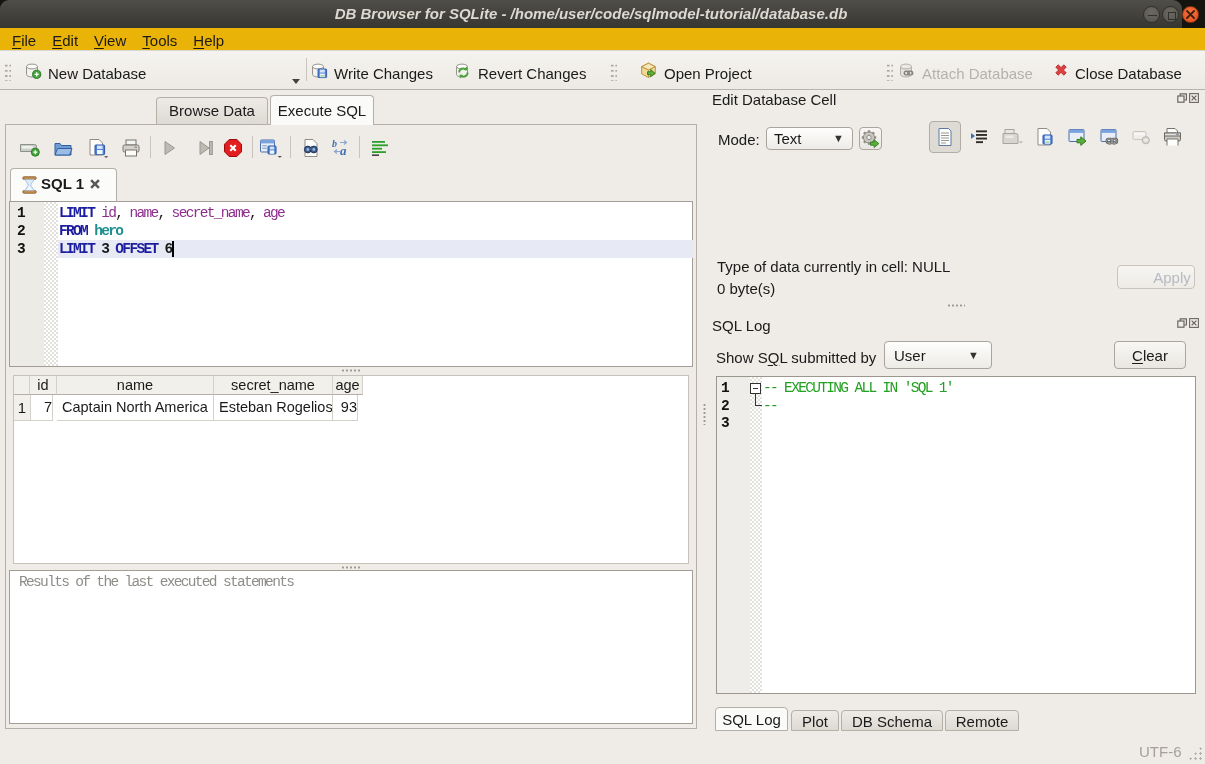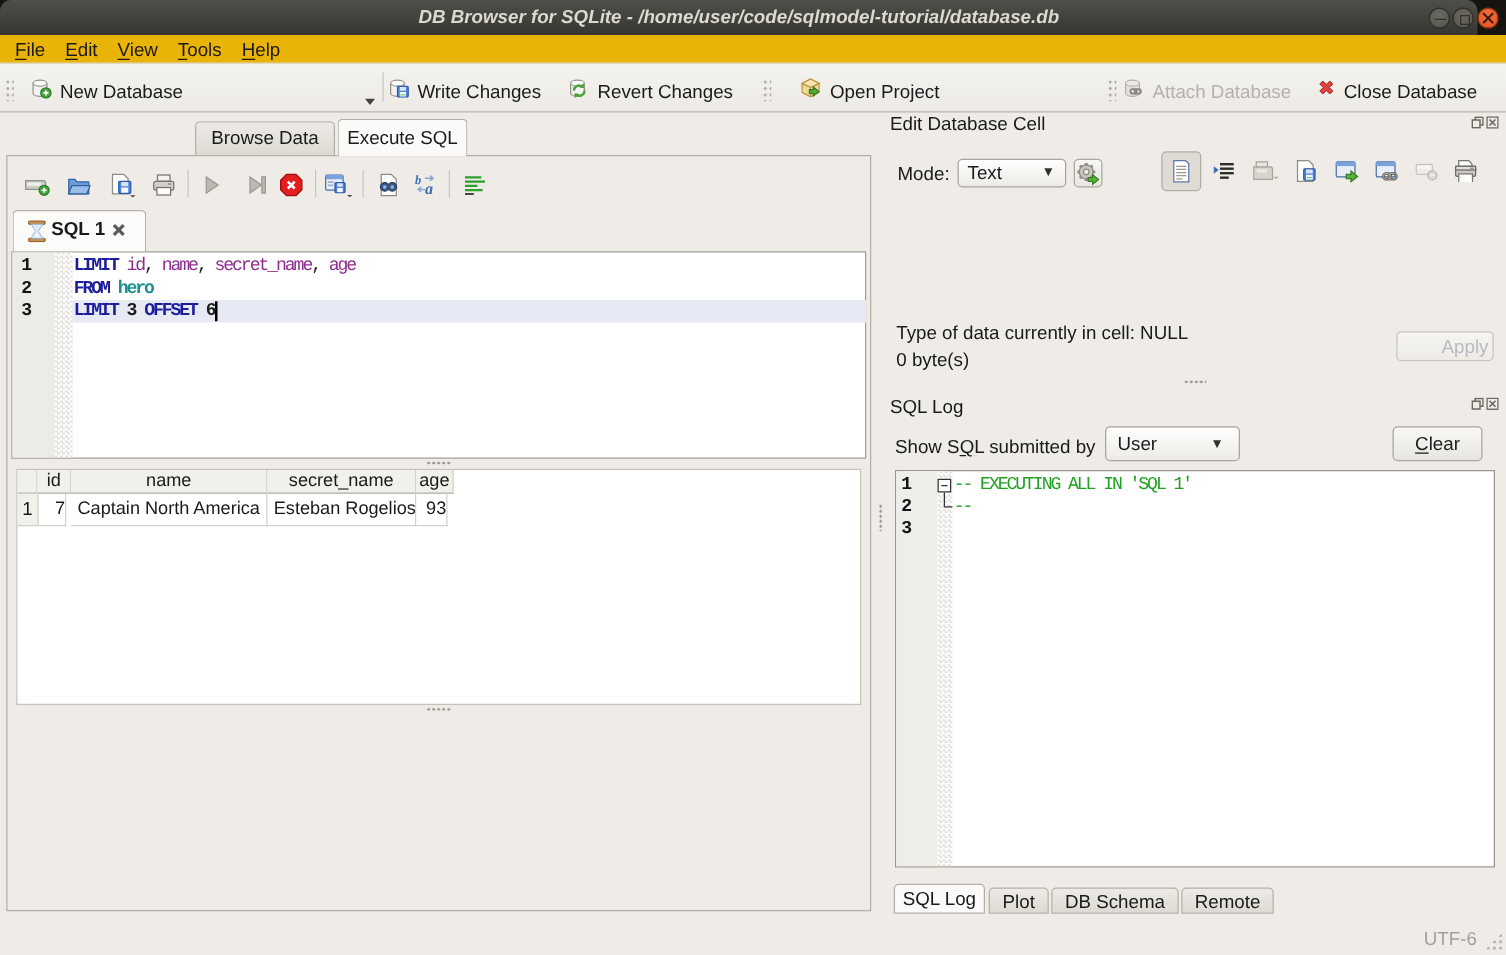--- a/index.html
+++ b/index.html
@@ -290,20 +290,23 @@
       <div class="abs" style="left:0;top:19px;width:16px;height:25px;background:#f2f0eb;
            border-right:1px solid #d4d1ca;border-bottom:1px solid #d4d1ca;text-align:center;line-height:25px;">1</div>
       <div class="abs cell" style="left:17px;top:19px;width:21px;text-align:right;">7</div>
       <div class="abs cell" style="left:43px;top:19px;width:151px;padding-left:5px;">Captain North America</div>
       <div class="abs cell" style="left:200px;top:19px;width:113px;padding-left:5px;">Esteban Rogelios</div>
       <div class="abs cell" style="left:319px;top:19px;width:24px;text-align:right;">93</div>
     </div>
 
     <div class="dots-h" style="left:335px;top:441px;width:20px;"></div>
 
+    <div class="ibox" style="left:3px;top:445px;width:684px;height:154px;">
+      <div class="abs mono" style="left:9px;top:3px;color:#8f8d88;">Results of the last executed statements</div>
+    </div>
   </div>
 
   <div class="dots-v" style="left:703px;top:403px;height:22px;"></div>
 
   <div class="docktitle" style="left:712px;top:91px;">Edit Database Cell</div>
   <span class="abs" style="left:1177px;top:93px;">
       <svg width="10" height="10" viewBox="0 0 10 10" style="display:block">
         <g fill="none" stroke="#6b6760" stroke-width="1.2">
           <path d="M3.2 3V0.8h6.2V7H7.2"></path>
           <rect x="0.8" y="3" width="6.2" height="6.2"></rect>

